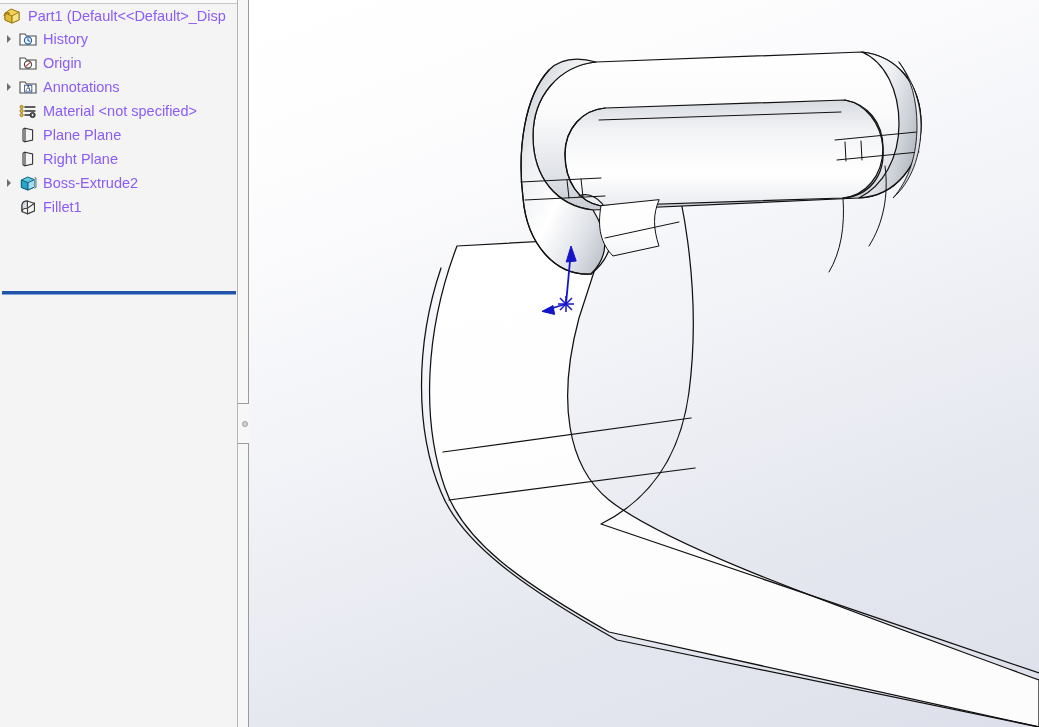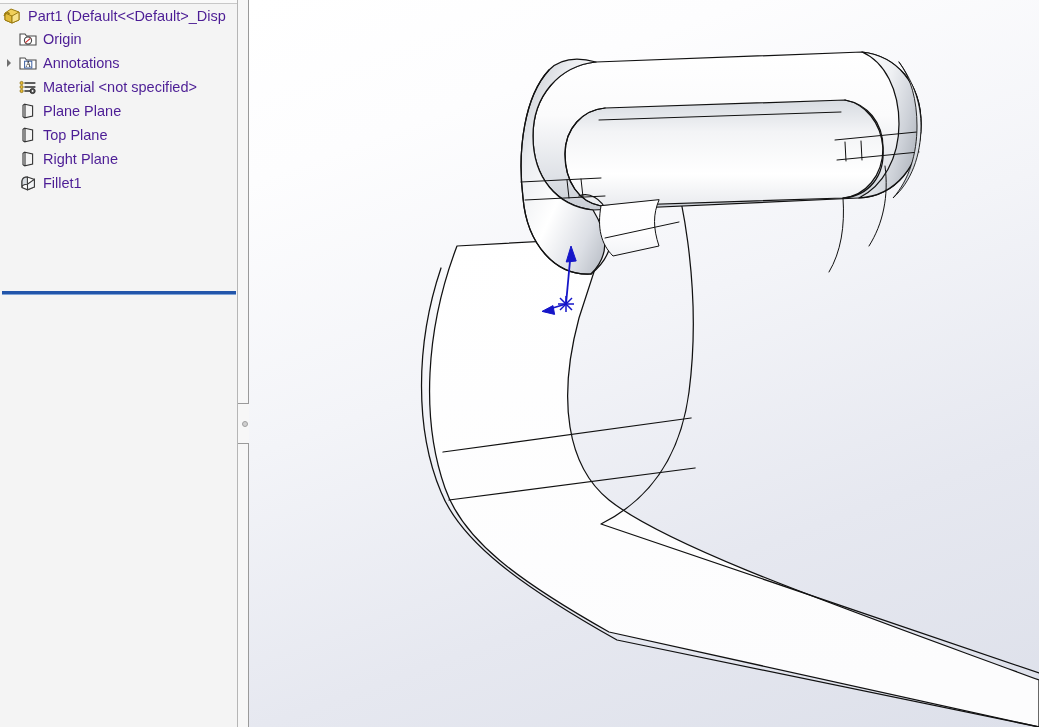--- a/index.html
+++ b/index.html
@@ -56,21 +56,21 @@
     width: 238px;
   }
 
   .tree-row {
     position: relative;
     height: 24px;
     display: flex;
     align-items: center;
     white-space: nowrap;
     font-size: 14.5px;
-    color: #4c1d95;
+    color: #8b5cf6;
     cursor: default;
   }
 
   .expander {
     flex: 0 0 18px;
     width: 18px;
     height: 24px;
     display: flex;
     align-items: center;
     justify-content: center;
@@ -186,20 +186,33 @@
           <svg width="20" height="18" viewBox="0 0 20 18">
             <path d="M2 6 L8 2 L16 5 L16 13 L9 16 L2 13 Z" fill="#f0cf5a" stroke="#9a7b10" stroke-width="1"></path>
             <path d="M2 6 L9 9 L9 16 L2 13 Z" fill="#e3bc3c" stroke="#9a7b10" stroke-width="1"></path>
             <path d="M9 9 L16 5 L16 13 L9 16 Z" fill="#f7e28c" stroke="#9a7b10" stroke-width="1"></path>
             <path d="M1 9 C2.5 5.5, 5 5, 6.5 7" fill="none" stroke="#9a7b10" stroke-width="1.4"></path>
           </svg>
         </span>
         <span class="tree-label">Part1  (Default&lt;&lt;Default&gt;_Disp</span>
       </div>
 
+      <div class="tree-row">
+        <span class="expander">
+            <i class="tri"></i>
+          </span>
+        <span class="tree-icon">
+          <svg width="18" height="16" viewBox="0 0 18 16">
+            <path d="M1 3 L6 3 L7.5 5 L17 5 L17 14 L1 14 Z" fill="#ffffff" stroke="#4a4a4a" stroke-width="1.1"></path>
+            <circle cx="9" cy="9.5" r="3.6" fill="#e8f1fa" stroke="#1e5fa8" stroke-width="1.1"></circle>
+            <path d="M9 7.2 L9 9.5 L11 10.6" fill="none" stroke="#1e5fa8" stroke-width="1.1"></path>
+          </svg>
+        </span>
+        <span class="tree-label">History</span>
+      </div>
 
       <div class="tree-row">
         <span class="expander empty"></span>
         <span class="tree-icon">
           <svg width="18" height="16" viewBox="0 0 18 16">
             <path d="M1 3 L6 3 L7.5 5 L17 5 L17 14 L1 14 Z" fill="#ffffff" stroke="#4a4a4a" stroke-width="1.1"></path>
             <circle cx="9" cy="9.5" r="3.6" fill="#ffffff" stroke="#4a4a4a" stroke-width="1.1"></circle>
             <path d="M6.4 11.6 L11.4 7.4" fill="none" stroke="#cc2222" stroke-width="1.2"></path>
           </svg>
         </span>
@@ -242,46 +255,49 @@
         <span class="tree-icon">
           <svg width="18" height="18" viewBox="0 0 18 18">
             <path d="M4 3 L4 15" stroke="#333" stroke-width="1.1" fill="none"></path>
             <path d="M6 2.2 L13.6 4 L13.6 14 L6 15.8 Z" fill="none" stroke="#333" stroke-width="1.1"></path>
             <path d="M4 3 L6 2.2 M4 15 L6 15.8" stroke="#333" stroke-width="1.1"></path>
           </svg>
         </span>
         <span class="tree-label">Plane Plane</span>
       </div>
 
+
       <div class="tree-row">
         <span class="expander empty"></span>
         <span class="tree-icon">
           <svg width="18" height="18" viewBox="0 0 18 18">
             <path d="M4 3 L4 15" stroke="#333" stroke-width="1.1" fill="none"></path>
             <path d="M6 2.2 L13.6 4 L13.6 14 L6 15.8 Z" fill="none" stroke="#333" stroke-width="1.1"></path>
             <path d="M4 3 L6 2.2 M4 15 L6 15.8" stroke="#333" stroke-width="1.1"></path>
           </svg>
         </span>
-        <span class="tree-label">Top Plane</span>
-      </div>
-
-      <div class="tree-row">
-        <span class="expander empty"></span>
-        <span class="tree-icon">
-          <svg width="18" height="18" viewBox="0 0 18 18">
-            <path d="M4 3 L4 15" stroke="#333" stroke-width="1.1" fill="none"></path>
-            <path d="M6 2.2 L13.6 4 L13.6 14 L6 15.8 Z" fill="none" stroke="#333" stroke-width="1.1"></path>
-            <path d="M4 3 L6 2.2 M4 15 L6 15.8" stroke="#333" stroke-width="1.1"></path>
-          </svg>
-        </span>
         <span class="tree-label">Right Plane</span>
       </div>
 
 
 
+      <div class="tree-row">
+        <span class="expander">
+            <i class="tri"></i>
+          </span>
+        <span class="tree-icon">
+          <svg width="18" height="17" viewBox="0 0 18 17">
+            <path d="M2.4 5 L8.6 2 L15.6 4.6 L15.6 12 L9 15 L2.4 12.4 Z" fill="#5ec8e0" stroke="#11607a" stroke-width="1"></path>
+            <path d="M2.4 5 L9 7.6 L9 15 L2.4 12.4 Z" fill="#2aa7c8" stroke="#11607a" stroke-width="1"></path>
+            <path d="M9 7.6 L15.6 4.6 L15.6 12 L9 15 Z" fill="#9ee0ef" stroke="#11607a" stroke-width="1"></path>
+            <path d="M15.6 2.4 L17 3 L17 12.6 L15.6 13.2" fill="#cfd6dc" stroke="#5a6a76" stroke-width="0.9"></path>
+          </svg>
+        </span>
+        <span class="tree-label">Boss-Extrude2</span>
+      </div>
 
       <div class="tree-row">
         <span class="expander empty"></span>
         <span class="tree-icon">
           <svg width="18" height="17" viewBox="0 0 18 17">
             <path d="M3 6.6 C3 3.4 5.4 2 8.4 2 L15.4 4.4 L15.4 12 L8.6 14.8 L3 12.6 Z" fill="#ffffff" stroke="#3a3a3a" stroke-width="1.1"></path>
             <path d="M3 6.6 C3 3.4 5.4 2 8.4 2 L8.4 9.2 C5.6 9.2 3 10 3 12.6 Z" fill="#d8dde2" stroke="#3a3a3a" stroke-width="1.1"></path>
             <path d="M8.4 9.2 L15.4 4.4 L15.4 12 L8.6 14.8 Z" fill="#f3f5f7" stroke="#3a3a3a" stroke-width="1.1"></path>
           </svg>
         </span>

